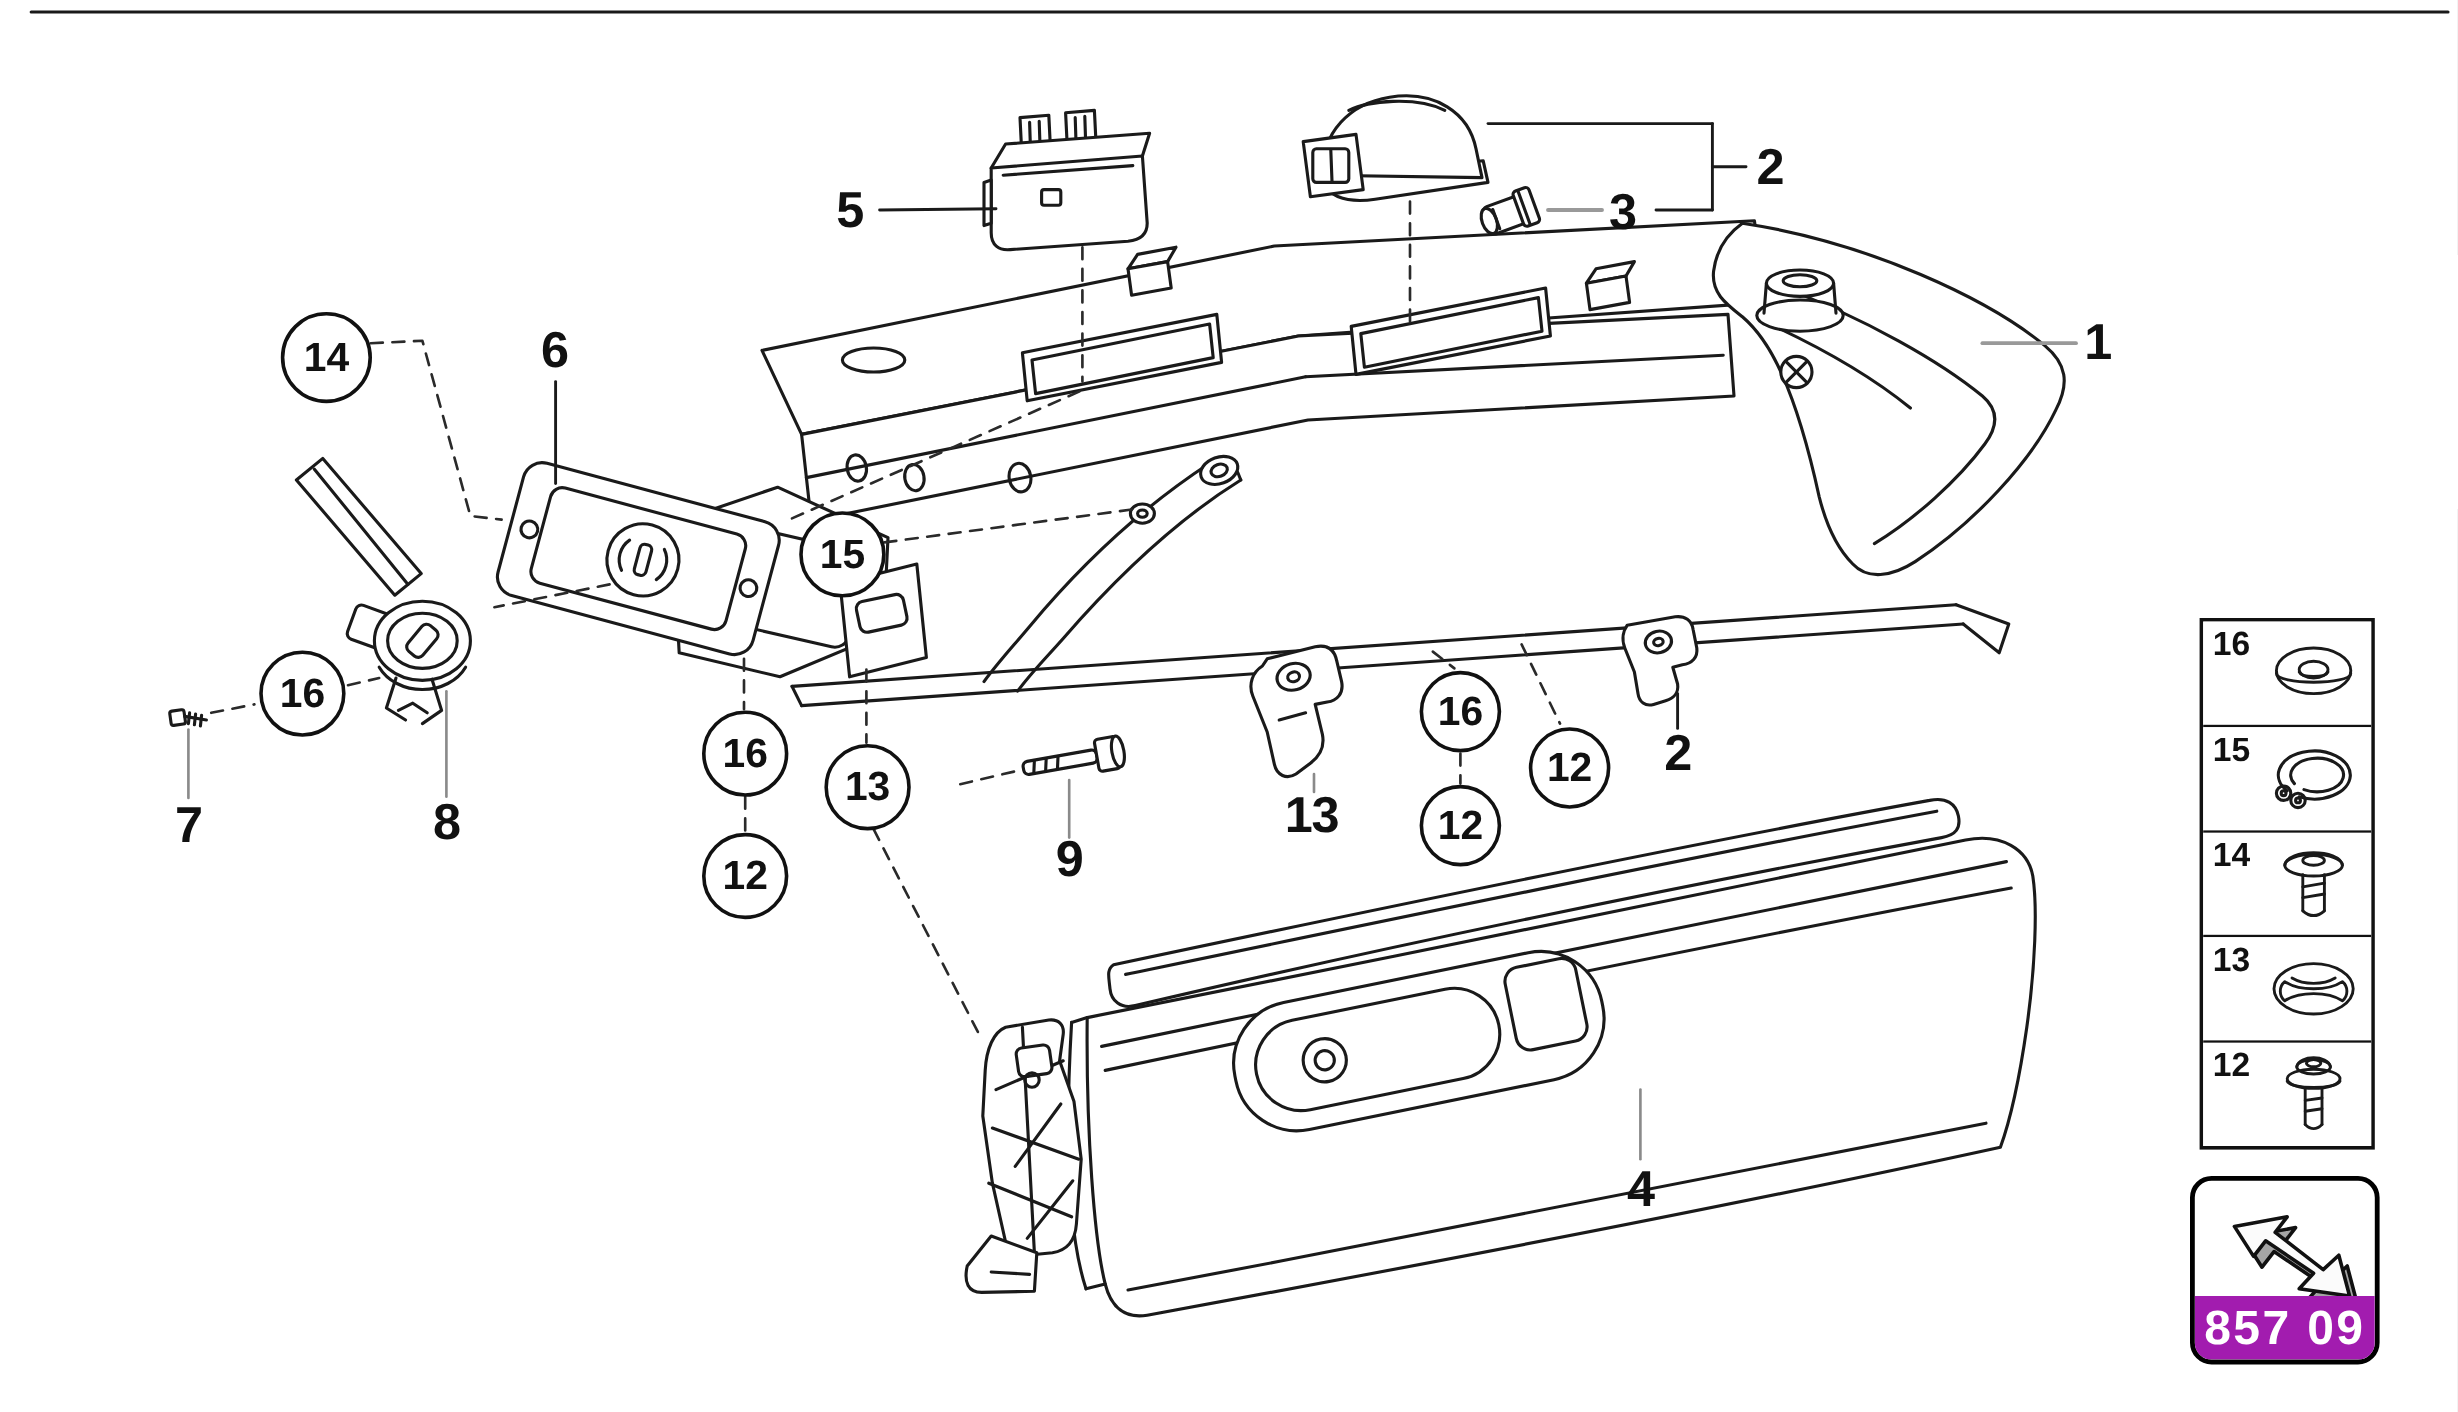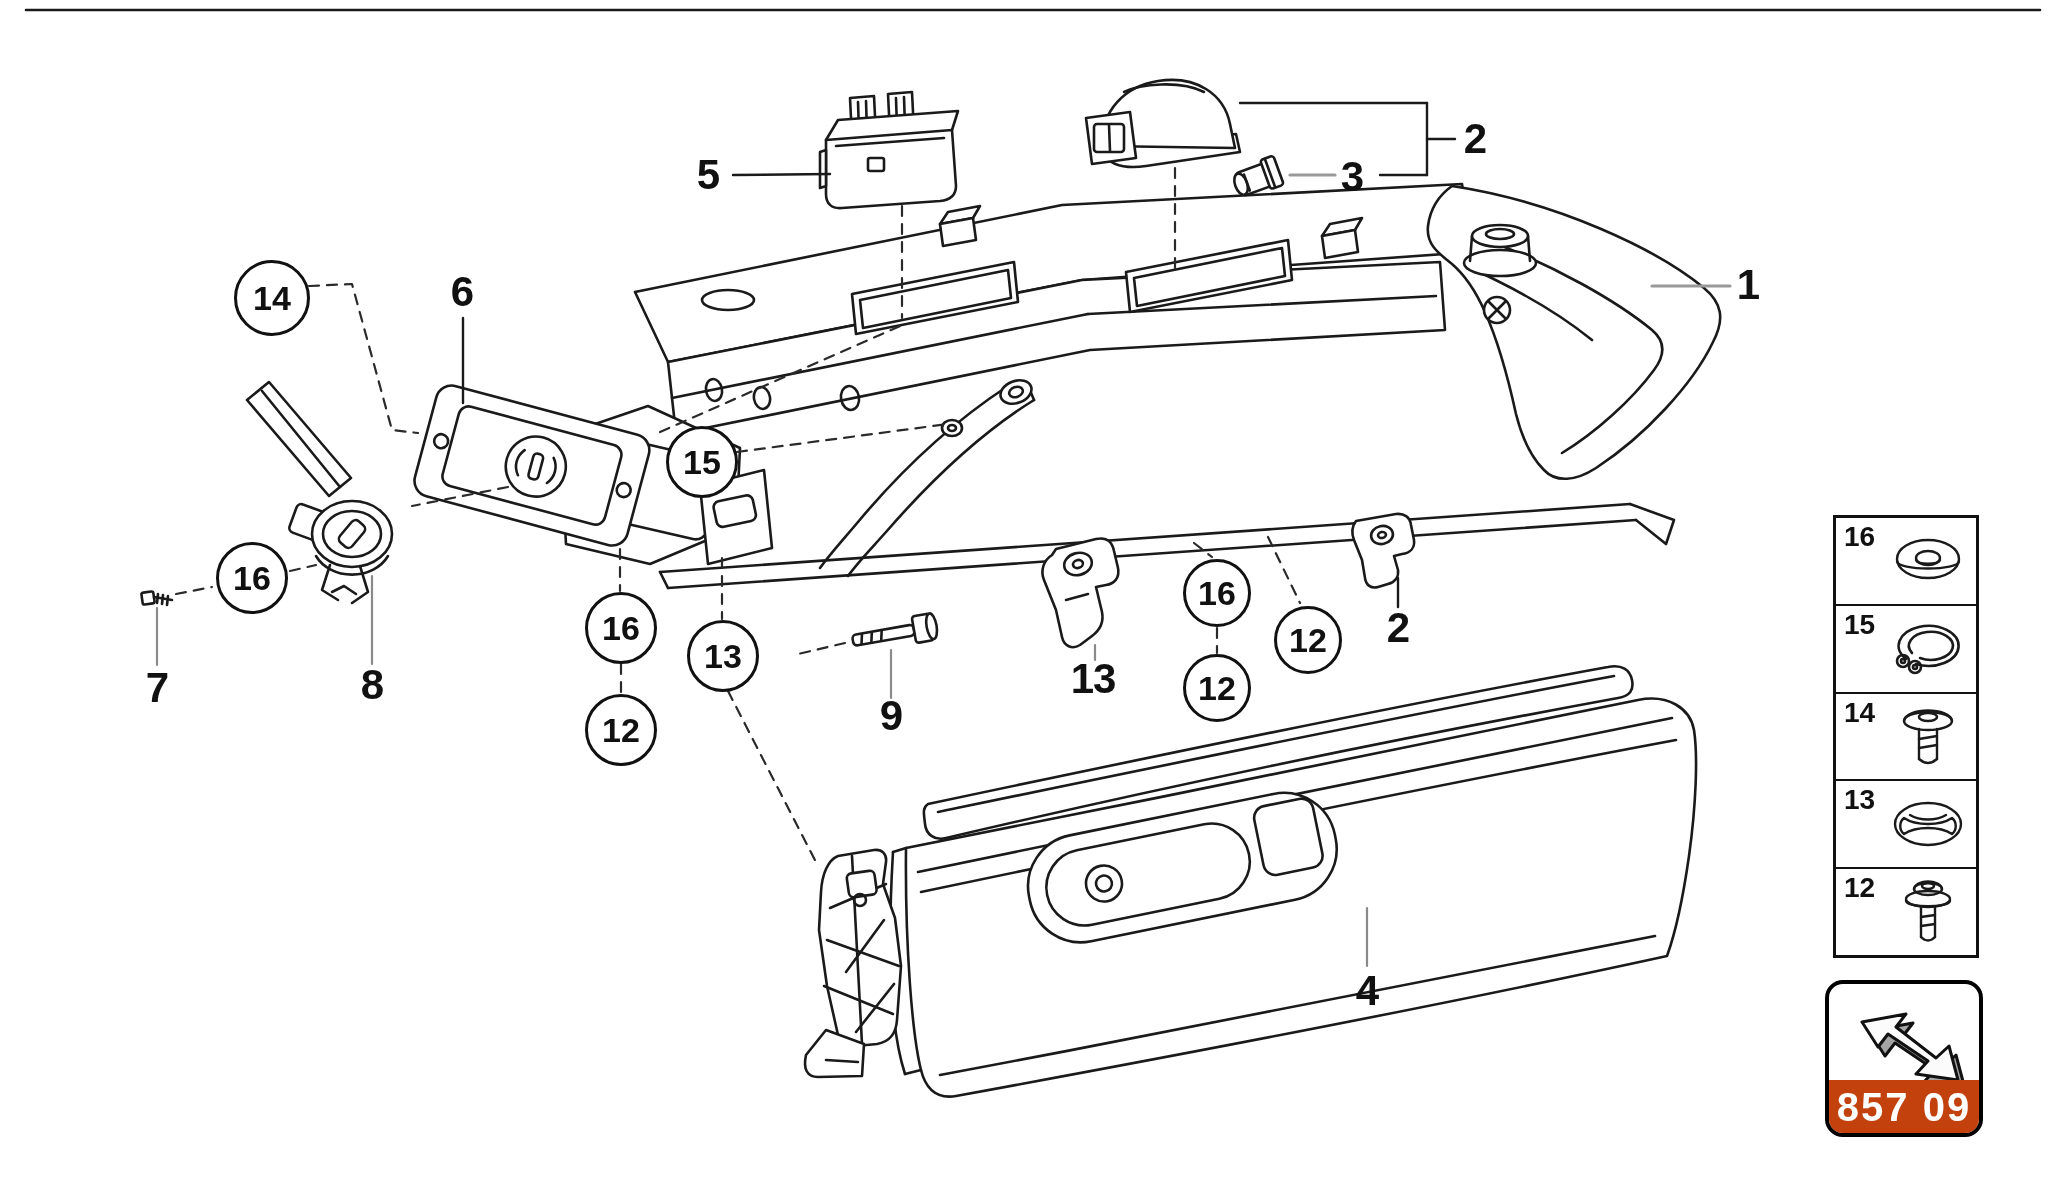--- a/index.html
+++ b/index.html
@@ -36,21 +36,21 @@
     position:absolute;left:8px;top:5px;font-weight:bold;font-size:28px;color:#111;line-height:1;
   }
   .legend-ic{position:absolute;right:2px;top:50%;transform:translateY(-50%);}
   
   .badge{
     position:absolute;left:1825px;top:980px;width:158px;height:157px;
     border:4px solid #000;border-radius:18px;background:#fff;overflow:hidden;
     box-sizing:border-box;cursor:pointer;
   }
   .badge-band{
-    position:absolute;left:0;right:0;bottom:0;height:53px;background:#c2410c;
+    position:absolute;left:0;right:0;bottom:0;height:53px;background:#a21caf;
     display:flex;align-items:center;justify-content:center;
   }
   .badge-code{color:#fff;font-weight:bold;font-size:40px;letter-spacing:2px;line-height:1;}
   .badge-art{position:absolute;left:0;top:0;}
 </style>
 </head>
 <body>
 
 <div class="stage">
 

